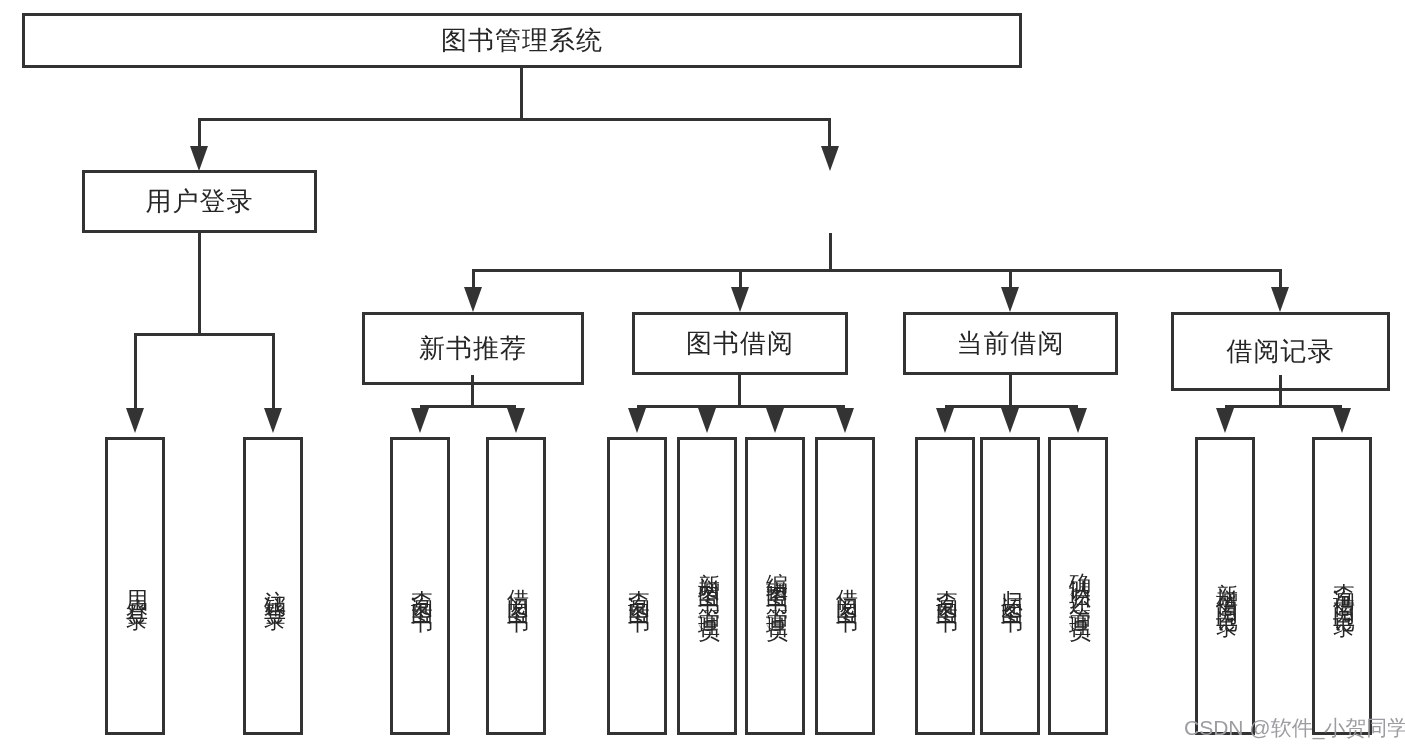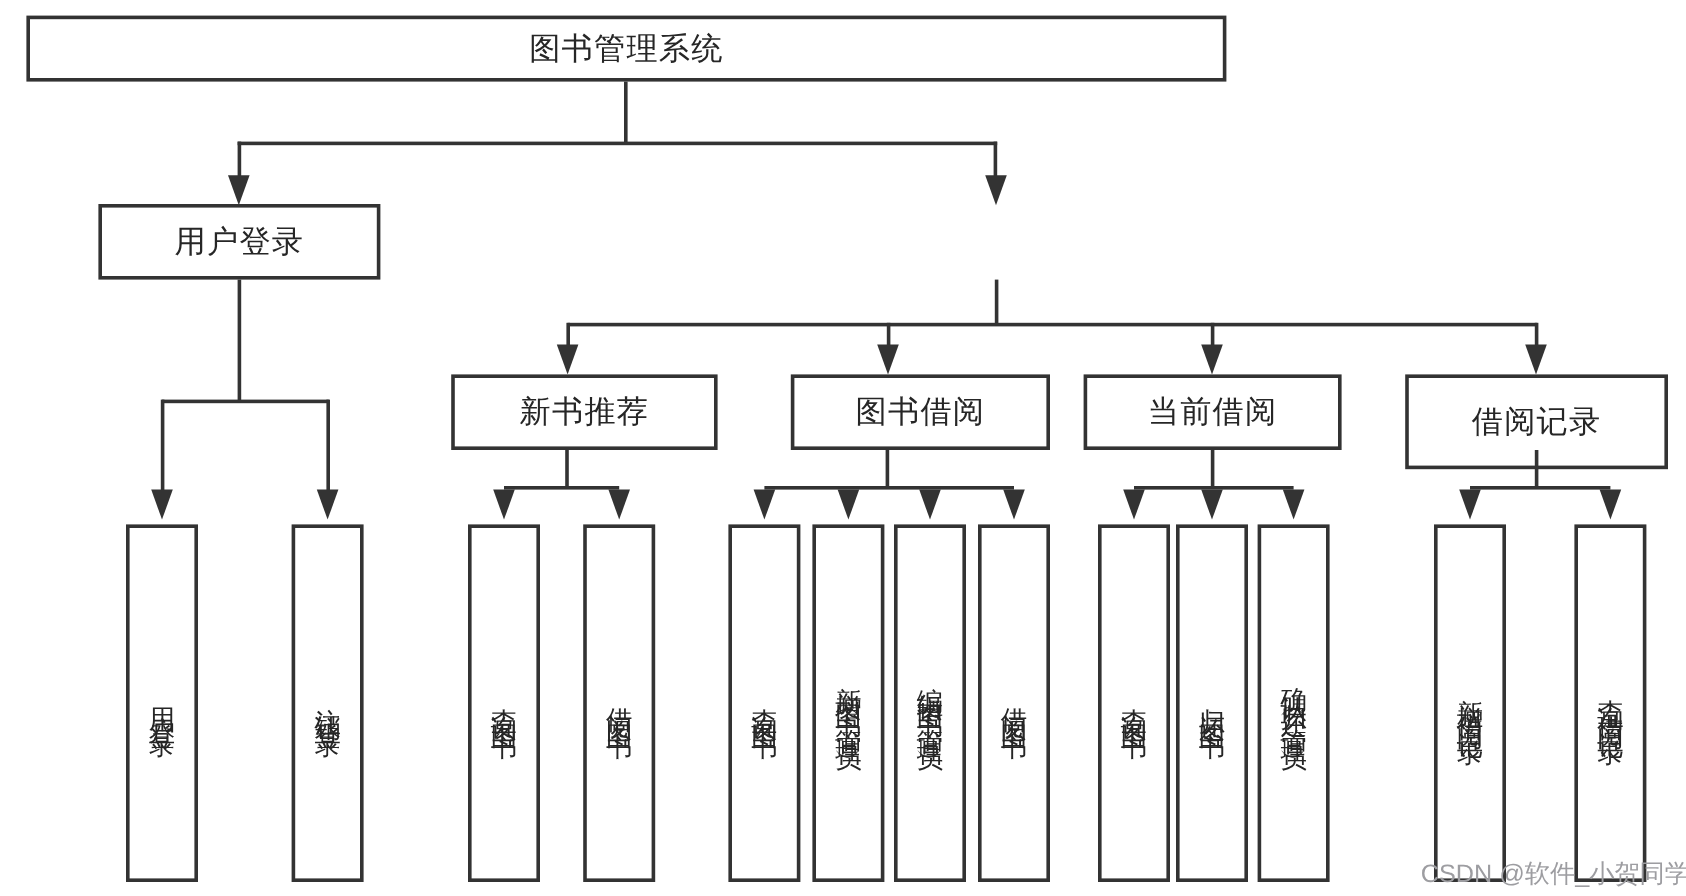--- a/index.html
+++ b/index.html
@@ -18,20 +18,21 @@
     border: 3px solid #333333;
     display: flex;
     align-items: center;
     justify-content: center;
   }
   .box .label {
     font-size: 26px;
     color: #262626;
     letter-spacing: 1px;
     white-space: nowrap;
+    font-family: Liberation Mono, monospace;
   }
   .leaf .label {
     writing-mode: vertical-rl;
     text-orientation: mixed;
     font-size: 22px;
     letter-spacing: 7px;
     line-height: 1;
     white-space: nowrap;
   }
   .vline { position: absolute; width: 3px; background: #333333; }
@@ -83,24 +84,24 @@
   <div class="hline" style="left:473px; top:269px; width:808px;"></div>
   <div class="vline" style="left:472px; top:269px; height:20px;"></div>
   <div class="vline" style="left:739px; top:269px; height:20px;"></div>
   <div class="vline" style="left:1009px; top:269px; height:20px;"></div>
   <div class="vline" style="left:1279px; top:269px; height:20px;"></div>
   <div class="arrow" style="left:464px; top:287px;"></div>
   <div class="arrow" style="left:731px; top:287px;"></div>
   <div class="arrow" style="left:1001px; top:287px;"></div>
   <div class="arrow" style="left:1271px; top:287px;"></div>
 
-  <div class="box" style="left:376px; top:312px; width:222px; height:63px;">
+  <div class="box" style="left:362px; top:312px; width:222px; height:73px;">
     <span class="label">新书推荐</span>
   </div>
-  <div class="box" style="left:632px; top:312px; width:216px; height:63px;margin-left:27px;">
+  <div class="box" style="left:632px; top:312px; width:216px; height:63px;">
     <span class="label">图书借阅</span>
   </div>
   <div class="box" style="left:903px; top:312px; width:215px; height:63px;">
     <span class="label">当前借阅</span>
   </div>
   <div class="box" style="left:1171px; top:312px; width:219px; height:79px;">
     <span class="label">借阅记录</span>
   </div>
 
   <div class="vline" style="left:471px; top:375px; height:32px;"></div>

